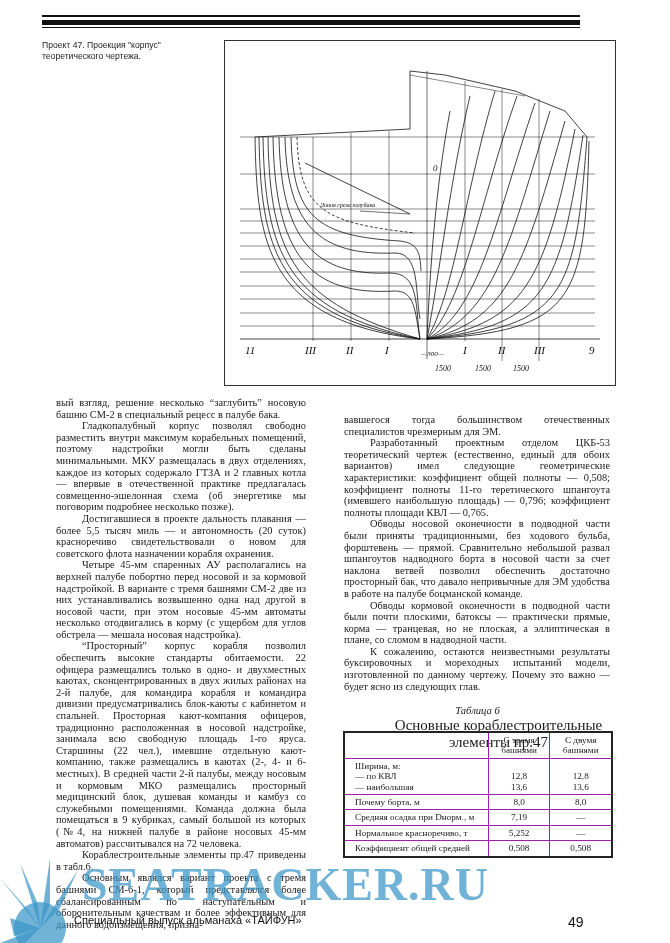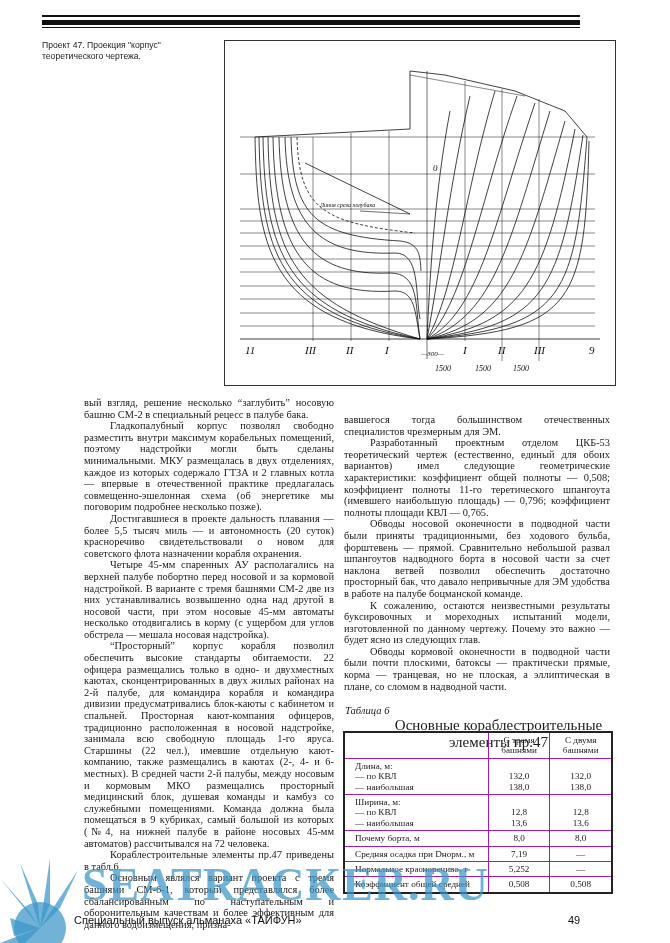--- a/index.html
+++ b/index.html
@@ -9,35 +9,35 @@
   .rule-thin1 { top: 15px; height: 2px; }
   .rule-thick { top: 20px; height: 5px; }
   .rule-thin2 { top: 27px; height: 1px; }
 
   .caption { position: absolute; left: 42px; top: 40px; width: 160px; font-family: "Liberation Sans", sans-serif; font-size: 8.6px; line-height: 11px; color: #222; }
 
   .figure-frame { position: absolute; left: 224px; top: 40px; width: 390px; height: 344px; border: 1px solid #333; background: #fff; }
   .figure-frame svg { position: absolute; left: 0; top: 0; }
 
   .col { position: absolute; font-size: 10.4px; line-height: 11.6px; text-align: justify; }
-  .col-left { left: 56px; top: 397px; width: 250px; margin-left: 28px; }
+  .col-left { left: 56px; top: 397px; width: 250px; }
   .col-right { left: 344px; top: 397px; width: 266px; margin-top: 17px; }
   .col p { margin: 0; }
   .col p.ind { text-indent: 26px; }
 
-  .tbl-label { position: absolute; left: 345px; top: 705px; width: 265px; text-align: left; font-style: italic; font-size: 10.6px; }
+  .tbl-label { position: absolute; left: 345px; top: 705px; width: 265px; text-align: center; font-style: italic; font-size: 10.6px; }
   .tbl-title { position: absolute; left: 366px; top: 717px; width: 265px; text-align: center; font-size: 15px; }
   table.spec { position: absolute; left: 343px; top: 731px; width: 270px; border-collapse: collapse; font-size: 9.2px; line-height: 10.4px; border: 2px solid #222; }
   table.spec td, table.spec th { border: 1px solid #a21caf; padding: 2px 10px; vertical-align: top; font-weight: normal; }
   table.spec th { text-align: center; }
   table.spec td.num { text-align: center; vertical-align: bottom; width: 44px; }
   table.spec td.name { width: 170px; }
 
   .footer-left { position: absolute; left: 42px; top: 914px; font-family: "Liberation Sans", sans-serif; font-size: 11px; color: #111; padding-left: 32px; }
-  .footer-right { position: absolute; left: 568px; top: 914px; font-family: "Liberation Sans", sans-serif; font-size: 11px; color: #111; }
+  .footer-right { position: absolute; left: 568px; top: 914px; font-family: "Liberation Sans", sans-serif; font-size: 14px; color: #111; }
 
   .watermark { position: absolute; left: 0; top: 858px; width: 670px; height: 85px; pointer-events: none; }
   .watermark-text { position: absolute; left: 82px; top: 858px; font-family: "Liberation Serif", serif; font-weight: bold; font-size: 46px; letter-spacing: 1px; color: rgba(58,150,200,0.72); pointer-events: none; white-space: nowrap; }
 </style>
 </head>
 <body>
 
 <div class="top-rule rule-thin1"></div>
 <div class="top-rule rule-thick"></div>
 <div class="top-rule rule-thin2"></div>
@@ -124,42 +124,33 @@
   <p class="ind">Четыре 45-мм спаренных АУ располагались на верхней палубе побортно перед носовой и за кормовой надстройкой. В варианте с тремя башнями СМ-2 две из них устанавливались возвышенно одна над другой в носовой части, при этом носовые 45-мм автоматы несколько отодвигались в корму (с ущербом для углов обстрела — мешала носовая надстройка).</p>
   <p class="ind">“Просторный” корпус корабля позволил обеспечить высокие стандарты обитаемости. 22 офицера размещались только в одно- и двухместных каютах, сконцентрированных в двух жилых районах на 2-й палубе, для командира корабля и командира дивизии предусматривались блок-каюты с кабинетом и спальней. Просторная кают-компания офицеров, традиционно расположенная в носовой надстройке, занимала всю свободную площадь 1-го яруса. Старшины (22 чел.), имевшие отдельную кают-компанию, также размещались в каютах (2-, 4- и 6-местных). В средней части 2-й палубы, между носовым и кормовым МКО размещались просторный медицинский блок, душевая команды и камбуз со служебными помещениями. Команда должна была помещаться в 9 кубриках, самый большой из которых (№4, на нижней палубе в районе носовых 45-мм автоматов) рассчитывался на 72 человека.</p>
   <p class="ind">Кораблестроительные элементы пр.47 приведены в табл.6.</p>
   <p class="ind">Основным являлся вариант проекта с тремя башнями СМ-6-1, который представлялся более сбалансированным по наступательным и оборонительным качествам и более эффективным для данного водоизмещения, призна-</p>
 </div>
 
 <div class="col col-right">
   <p>вавшегося тогда большинством отечественных специалистов чрезмерным для ЭМ.</p>
   <p class="ind">Разработанный проектным отделом ЦКБ-53 теоретический чертеж (естественно, единый для обоих вариантов) имел следующие геометрические характеристики: коэффициент общей полноты — 0,508; коэффициент полноты 11-го теретического шпангоута (имевшего наибольшую площадь) — 0,796; коэффициент полноты площади КВЛ — 0,765.</p>
   <p class="ind">Обводы носовой оконечности в подводной части были приняты традиционными, без ходового бульба, форштевень — прямой. Сравнительно небольшой развал шпангоутов надводного борта в носовой части за счет наклона ветвей позволил обеспечить достаточно просторный бак, что давало непривычные для ЭМ удобства в работе на палубе боцманской команде.</p>
+  <p class="ind">Обводы кормовой оконечности в подводной части были почти плоскими, батоксы — практически прямые, корма — транцевая, но не плоская, а эллиптическая в плане, со сломом в надводной части.</p>
   <p class="ind">К сожалению, остаются неизвестными результаты буксировочных и мореходных испытаний модели, изготовленной по данному чертежу. Почему это важно — будет ясно из следующих глав.</p>
-  <p class="ind">Обводы кормовой оконечности в подводной части были почти плоскими, батоксы — практически прямые, корма — транцевая, но не плоская, а эллиптическая в плане, со сломом в надводной части.</p>
 </div>
 
 <div class="tbl-label">Таблица 6</div>
 <div class="tbl-title">Основные кораблестроительные элементы пр.47</div>
 
 <table class="spec">
   <tbody>
       <tr>
     <th></th>
     <th>С тремя башнями</th>
     <th>С двумя башнями</th>
-  </tr>
-  <tr>
-    <td class="name" style="white-space:pre-line">Длина, м:
-— по КВЛ
-— наибольшая</td>
-    <td class="num" style="white-space:pre-line">132,0
-138,0</td>
-    <td class="num" style="white-space:pre-line">132,0
-138,0</td>
   </tr>
   <tr>
     <td class="name" style="white-space:pre-line">Ширина, м:
 — по КВЛ
 — наибольшая</td>
     <td class="num" style="white-space:pre-line">12,8
 13,6</td>
     <td class="num" style="white-space:pre-line">12,8
 13,6</td>
   </tr>

